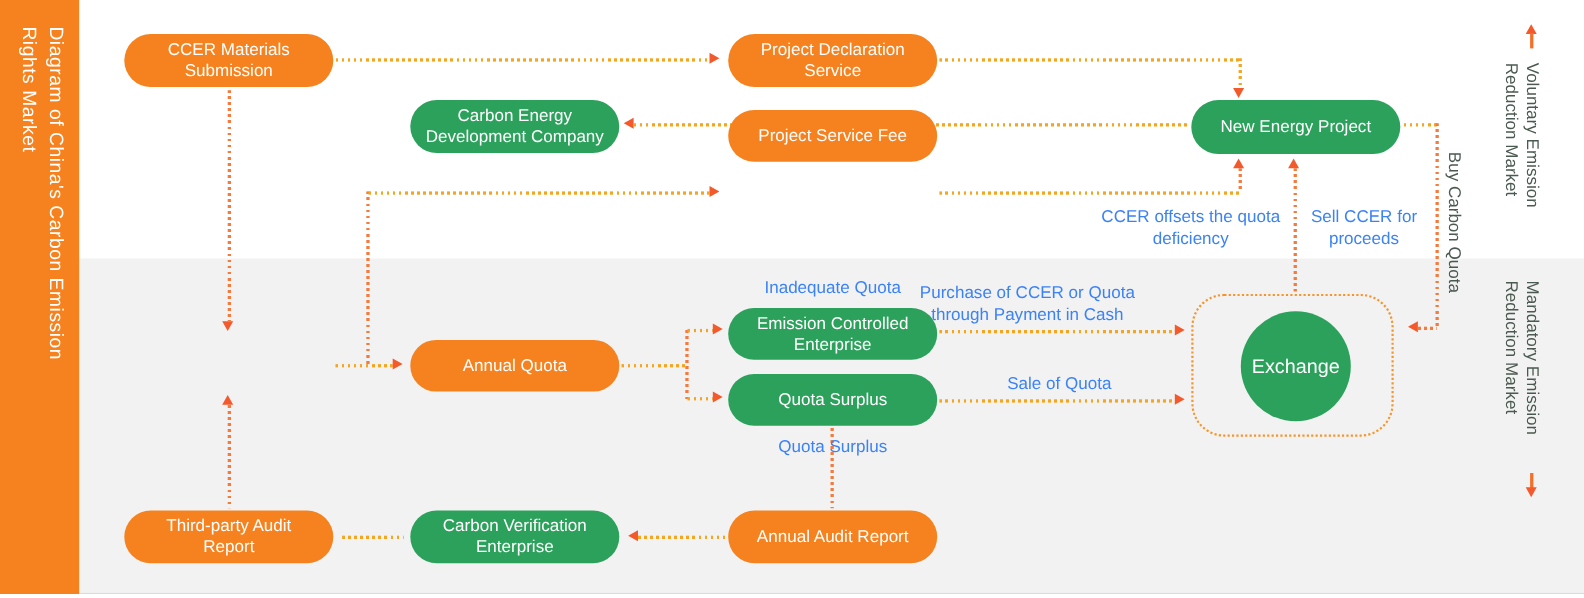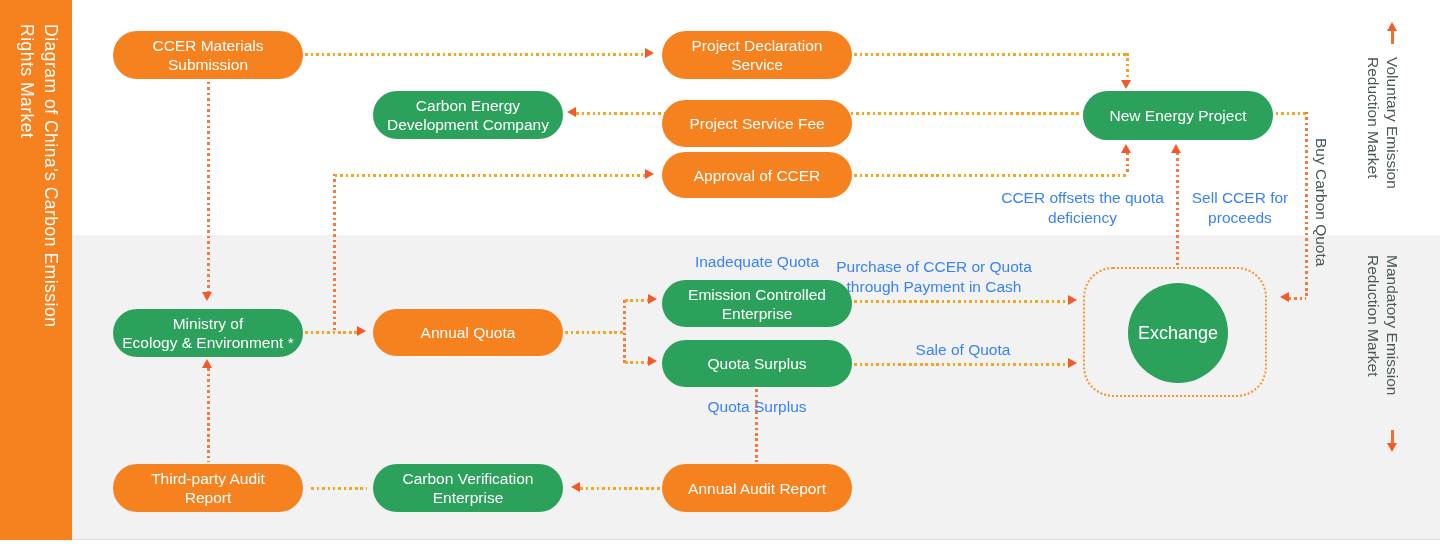--- a/index.html
+++ b/index.html
@@ -116,23 +116,20 @@
   <div class="exchange-circle">Exchange</div>
 
   <div class="pill orange pre" style="left:113px;top:31px;width:190px;height:48px;">CCER Materials
 Submission</div>
   <div class="pill orange pre" style="left:662px;top:31px;width:190px;height:48px;">Project Declaration
 Service</div>
   <div class="pill green pre" style="left:373px;top:91px;width:190px;height:48px;">Carbon Energy
 Development Company</div>
   <div class="pill orange pre" style="left:662px;top:100px;width:190px;height:47px;">Project Service Fee</div>
   <div class="pill green pre" style="left:1083px;top:91px;width:190px;height:49px;">New Energy Project</div>
-  <div class="pill orange pre" style="left:662px;top:152px;width:190px;height:46px;">Approval of CCER</div>
-  <div class="pill green pre" style="left:113px;top:309px;width:190px;height:48px;">Ministry of
-Ecology &amp; Environment *</div>
   <div class="pill orange pre" style="left:373px;top:309px;width:190px;height:47px;">Annual Quota</div>
   <div class="pill green pre" style="left:662px;top:280px;width:190px;height:47px;">Emission Controlled
 Enterprise</div>
   <div class="pill green pre" style="left:662px;top:340px;width:190px;height:47px;">Quota Surplus</div>
   <div class="pill orange pre" style="left:113px;top:464px;width:190px;height:48px;">Third-party Audit
 Report</div>
   <div class="pill green pre" style="left:373px;top:464px;width:190px;height:48px;">Carbon Verification
 Enterprise</div>
   <div class="pill orange pre" style="left:662px;top:464px;width:190px;height:48px;">Annual Audit Report</div>
 

